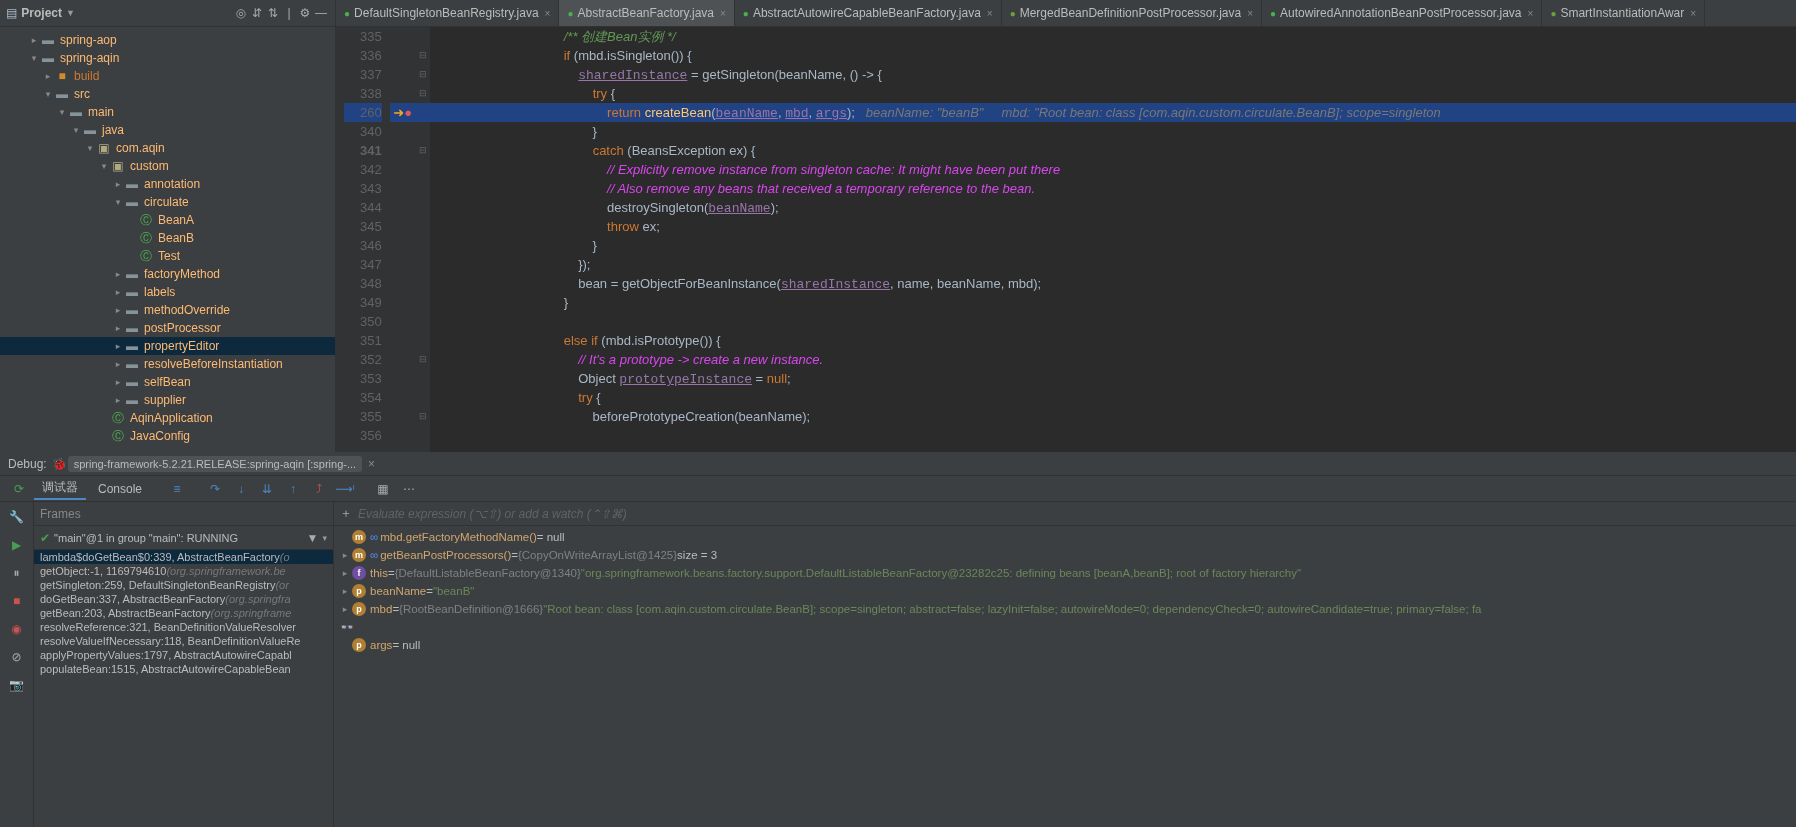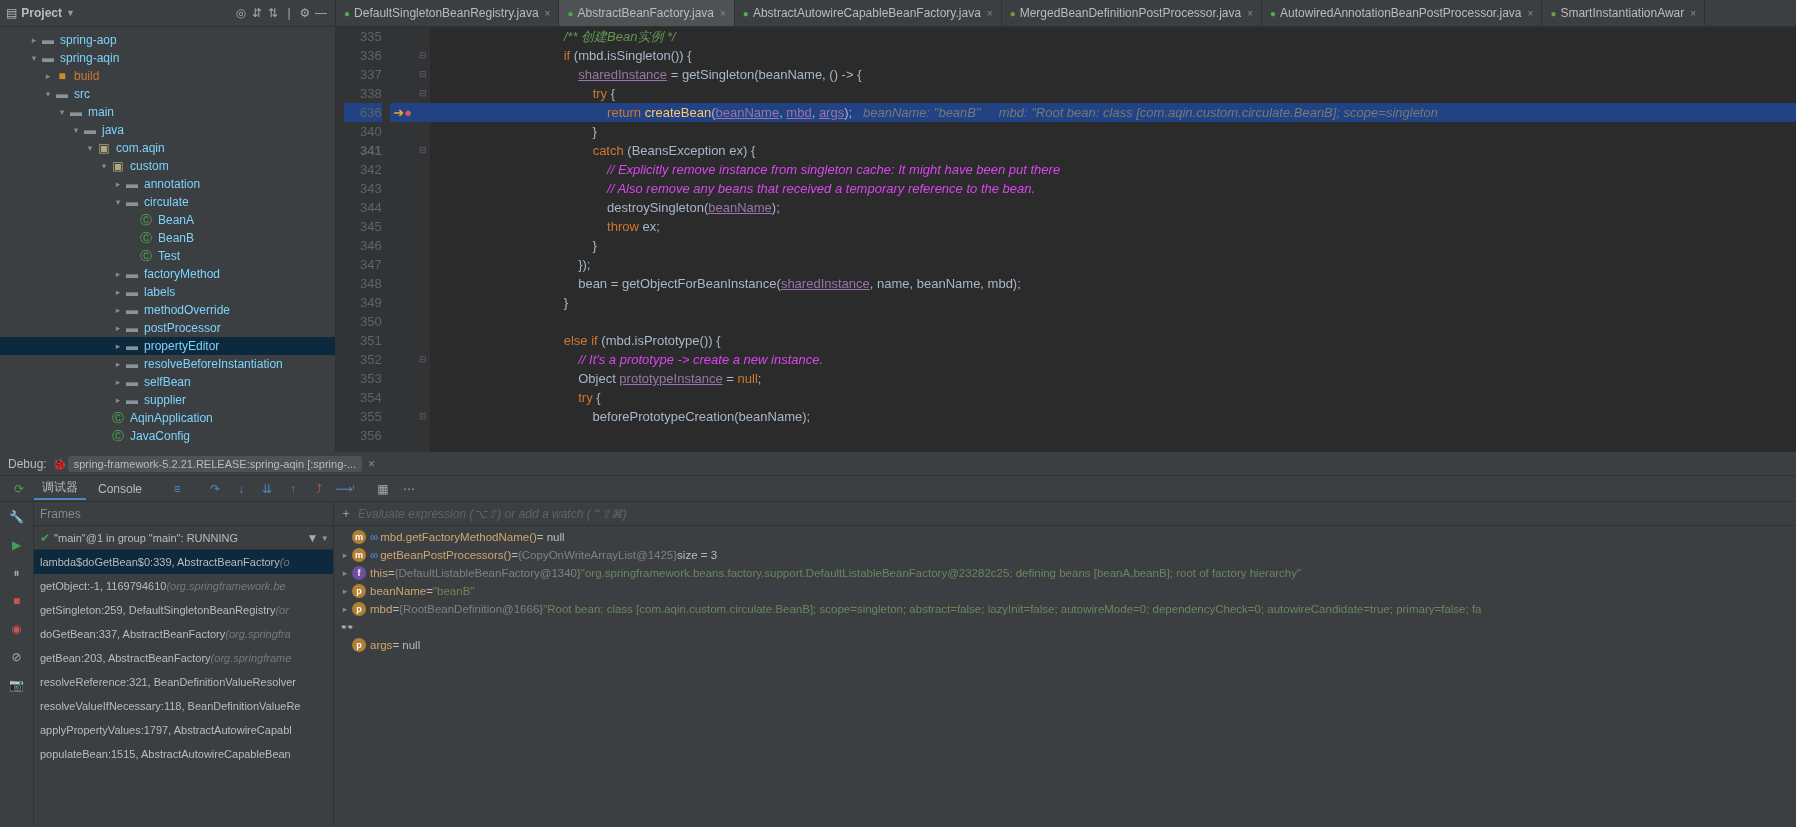--- a/index.html
+++ b/index.html
@@ -14,21 +14,21 @@
 .tree { flex:1; overflow:auto; padding:4px 0; }
 .tree-row { display:flex; align-items:center; height:18px; padding-right:4px; cursor:pointer; white-space:nowrap; }
 .tree-row.sel { background:#0d293e; }
 .tw { width:12px; text-align:center; color:#888; font-size:9px; }
 .ti { width:16px; margin-right:4px; text-align:center; }
 .ti.fold-o { color:#d28b26; }
 .ti.fold-b { color:#87939a; }
 .ti.pkg { color:#b0aa81; }
 .ti.cls { color:#4caf50; }
 .ti.cfg { color:#4caf50; }
-.tn { color:#7dd3fc; }
+.tn { color:#fdba74; }
 .tn.build { color:#cc7832; }
 .editor-wrap { flex:1; display:flex; flex-direction:column; background:#2b2b2b; min-width:0; }
 .tabs { display:flex; height:27px; background:#3c3f41; border-bottom:1px solid #323232; overflow:hidden; }
 .tab { display:flex; align-items:center; padding:0 8px; gap:4px; border-right:1px solid #323232; color:#bbb; cursor:pointer; white-space:nowrap; }
 .tab.active { background:#4e5254; }
 .tab-ico { color:#4caf50; font-size:10px; }
 .tab-ico.iface { color:#6e9f3a; }
 .tab-x { color:#888; font-size:10px; margin-left:2px; }
 .editor { flex:1; display:flex; font-family:"JetBrains Mono",Consolas,monospace; font-size:13px; line-height:19px; overflow:hidden; }
 .gutter { background:#313335; text-align:right; padding:0 8px; color:#606366; min-width:44px; }
@@ -36,21 +36,21 @@
 .fold-col { width:14px; background:#313335; }
 .code { flex:1; padding-left:0; overflow:hidden; }
 .code-line { white-space:pre; height:19px; padding-left:4px; }
 .hl-line { background:#214283; }
 .kw { color:#cc7832; }
 .cm { color:#d946ef; font-style:italic; }
 .cm-doc { color:#629755; font-style:italic; }
 .mth { color:#ffc66d; }
 .fld { color:#9876aa; }
 .inlay { color:#787878; font-style:italic; }
-.und { text-decoration:underline; }
+.und { text-decoration:underline;font-family:Liberation Mono, monospace; }
 .gut-ico { height:19px; display:flex; align-items:center; justify-content:center; }
 .arrow { color:#f5a623; }
 .bp { color:#db5860; }
 .fold-ico { height:19px; color:#606366; font-size:9px; text-align:center; }
 
 .bottom { height:calc(827px - 452px); background:#3c3f41; display:flex; flex-direction:column; }
 .dbg-hdr { height:24px; display:flex; align-items:center; padding:0 8px; border-bottom:1px solid #323232; }
 .dbg-lbl { color:#bbb; margin-right:6px; }
 .dbg-cfg { color:#bbb; background:#4e5254; padding:2px 6px; border-radius:3px; font-size:11px; }
 .dbg-cfg-x { color:#888; margin-left:6px; }
@@ -62,21 +62,21 @@
 .dbg-left { width:34px; background:#3c3f41; display:flex; flex-direction:column; align-items:center; padding-top:4px; gap:6px; border-right:1px solid #323232;}
 .dbg-lbtn { width:22px; height:22px; color:#aaa; display:flex; align-items:center; justify-content:center; cursor:pointer; }
 .dbg-lbtn.green { color:#499c54; }
 .dbg-lbtn.red { color:#c75450; }
 .frames { width:300px; background:#3c3f41; display:flex; flex-direction:column; border-right:1px solid #323232;}
 .frames-hdr { height:24px; display:flex; align-items:center; padding:0 6px; color:#888; border-bottom:1px solid #323232;}
 .thread-bar { height:24px; display:flex; align-items:center; padding:0 6px; background:#3c3f41; border-bottom:1px solid #323232;}
 .thread-txt { color:#bbb; font-size:11px; flex:1; white-space:nowrap; overflow:hidden; text-overflow:ellipsis;}
 .chk { color:#499c54; margin-right:4px; }
 .stack { flex:1; overflow:auto; }
-.stack-row { height:24px; padding:0 6px; display:flex; align-items:center; color:#bbb; font-size:11px; white-space:nowrap; overflow:hidden; cursor:pointer;}
+.stack-row { height:14px; padding:0 6px; display:flex; align-items:center; color:#bbb; font-size:11px; white-space:nowrap; overflow:hidden; cursor:pointer;}
 .stack-row.cur { background:#0d293e; }
 .stack-gray { color:#787878; font-style:italic;}
 .vars { flex:1; background:#3c3f41; display:flex; flex-direction:column;}
 .vars-hdr { height:24px; display:flex; align-items:center; padding:0 6px; color:#888; border-bottom:1px solid #323232;}
 .eval-bar { height:24px; display:flex; align-items:center; padding:0 6px; border-bottom:1px solid #323232;}
 .eval-plus { color:#aaa; margin-right:6px; }
 .eval-ph { color:#606366; font-style:italic; }
 .var-list { flex:1; overflow:auto; padding:2px 0;}
 .var-row { height:18px; display:flex; align-items:center; padding:0 4px; font-size:11.5px; white-space:nowrap;}
 .var-tw { width:14px; text-align:center; color:#888; font-size:9px;}
@@ -260,21 +260,21 @@
           <span>SmartInstantiationAwar</span>
           <span class="tab-x">×</span>
         </div>
       </div>
     <div class="editor">
       <div class="gutter" id="gutter">
           <div style="height: 19px;">335</div>
           <div style="height: 19px;">336</div>
           <div style="height: 19px;">337</div>
           <div style="height: 19px;">338</div>
-          <div style="height: 19px; background: rgb(33, 66, 131);">636</div>
+          <div style="height: 19px; background: rgb(33, 66, 131);">260</div>
           <div style="height: 19px; margin-left: 16px;">340</div>
           <div style="height: 19px; font-weight: bold;">341</div>
           <div style="height: 19px;">342</div>
           <div style="height: 19px;">343</div>
           <div style="height: 19px;">344</div>
           <div style="height: 19px;">345</div>
           <div style="height: 19px;">346</div>
           <div style="height: 19px;">347</div>
           <div style="height: 19px;">348</div>
           <div style="height: 19px;">349</div>

